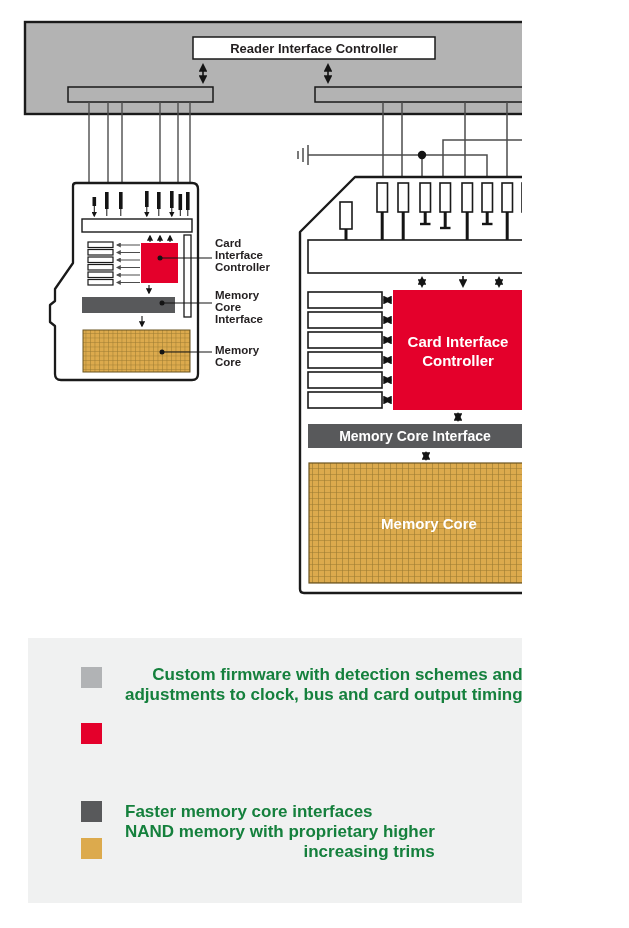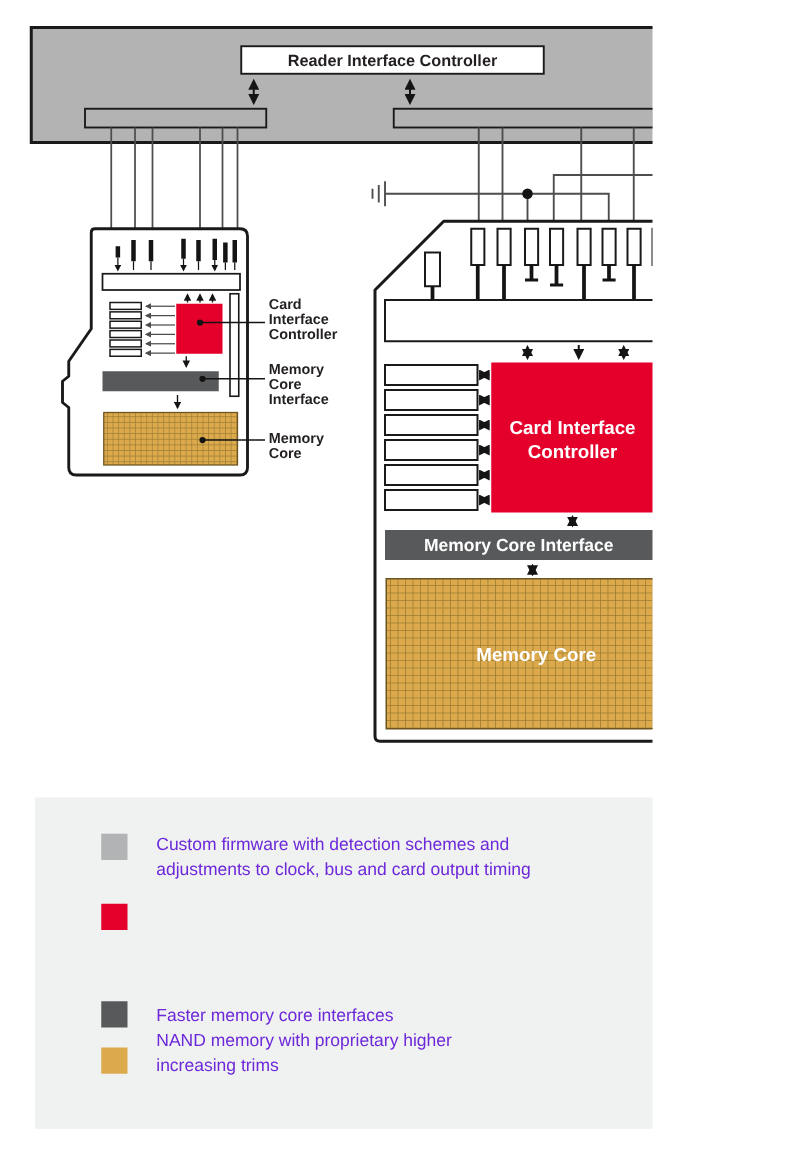--- a/index.html
+++ b/index.html
@@ -1,31 +1,31 @@
 <!DOCTYPE html>
 <html><head>
 <meta charset="utf-8">
 <style>
   html,body{margin:0;padding:0;background:#ffffff;}
   #stage{position:relative;width:522px;height:928px;background:#ffffff;overflow:hidden;
-         font-family:"Liberation Sans",sans-serif;}
+         font-family:"Liberation Sans",sans-serif;text-align:right;}
   svg{position:absolute;left:0;top:0;}
   svg text{font-family:"Liberation Sans",sans-serif;}
   .t-reader{font-size:13px;font-weight:bold;fill:#231f20;text-anchor:middle;}
   .t-side{font-size:11.5px;font-weight:bold;fill:#231f20;}
   .t-white{font-size:15px;font-weight:bold;fill:#ffffff;text-anchor:middle;}
   .t-white-s{font-size:14px;font-weight:bold;fill:#ffffff;text-anchor:middle;}
   .legend{position:absolute;left:28px;top:638px;width:573px;height:265px;background:#f0f1f1;}
   .lg-row{position:absolute;left:0;top:0;width:100%;}
   .swatch{position:absolute;left:53px;width:21px;height:21px;}
   .sw-gray{background:#b1b3b5;}
   .sw-red{background:#e4002b;}
   .sw-dgray{background:#58595b;}
   .sw-gold{background:#dcaa4d;}
-  .lg-text{position:absolute;left:97px;font-size:14px;line-height:20px;color:#6d28d9;}
+  .lg-text{position:absolute;left:97px;font-size:17px;line-height:20px;color:#15803d;font-weight:bold;}
 </style>
 </head>
 <body>
 
 <div id="stage">
 
 <svg width="629" height="620" viewBox="0 0 629 620">
   <defs>
     <marker id="ah" viewBox="0 0 6 6" markerWidth="5.5" markerHeight="5.5" refX="4.6" refY="3" orient="auto-start-reverse">
       <path d="M0,0 L6,3 L0,6 Z" fill="#141414"></path>

